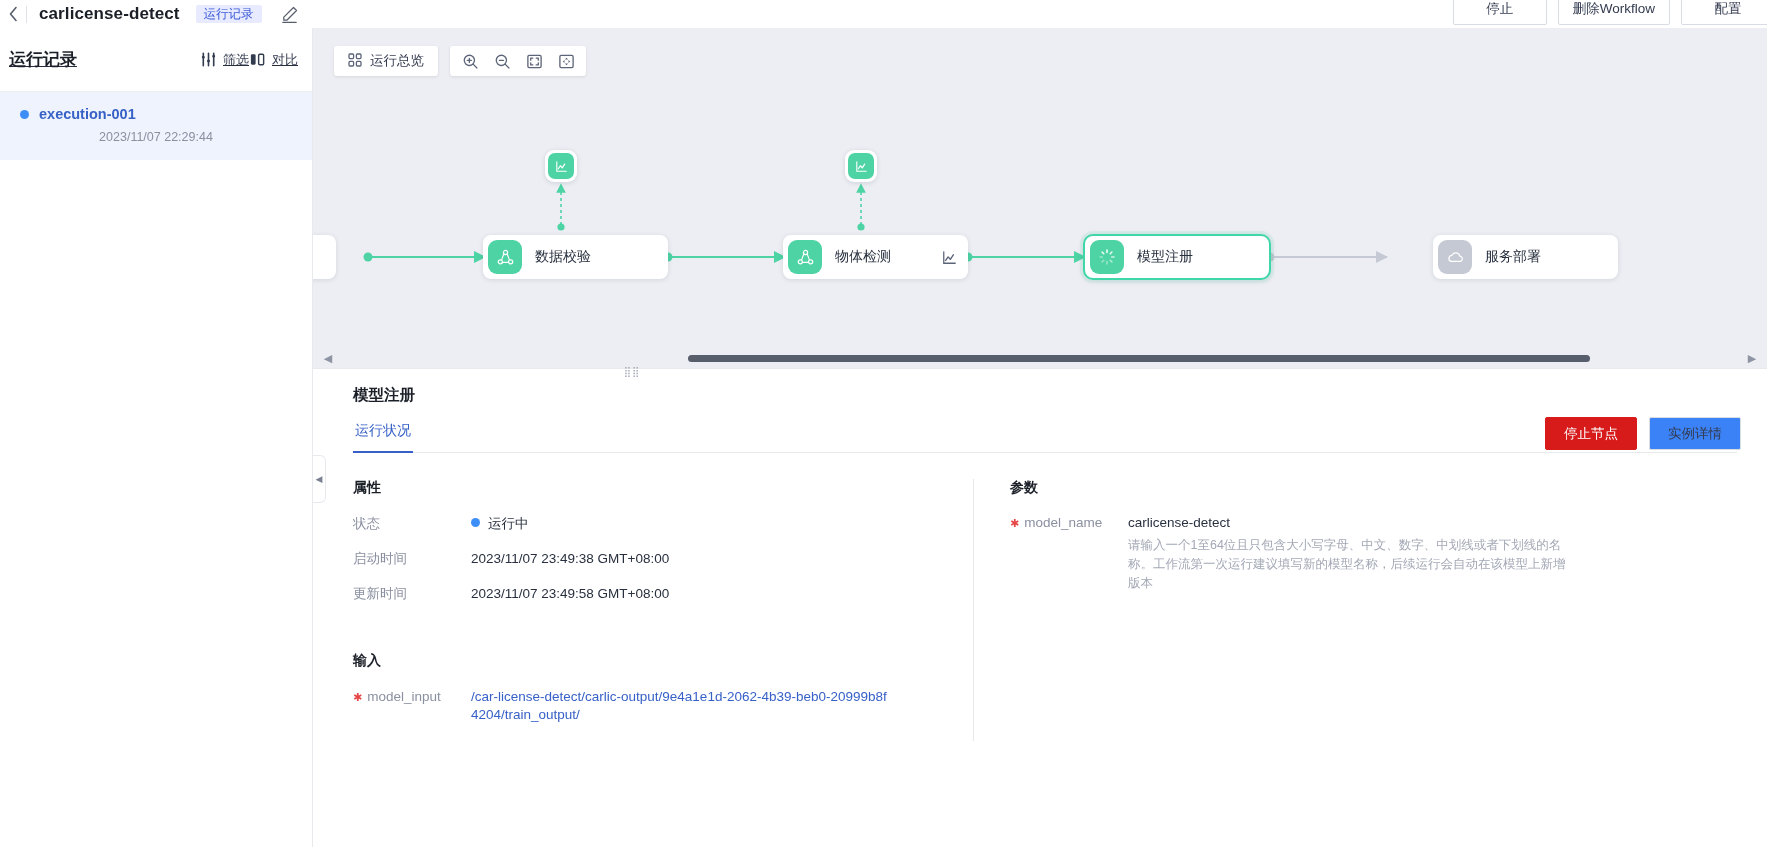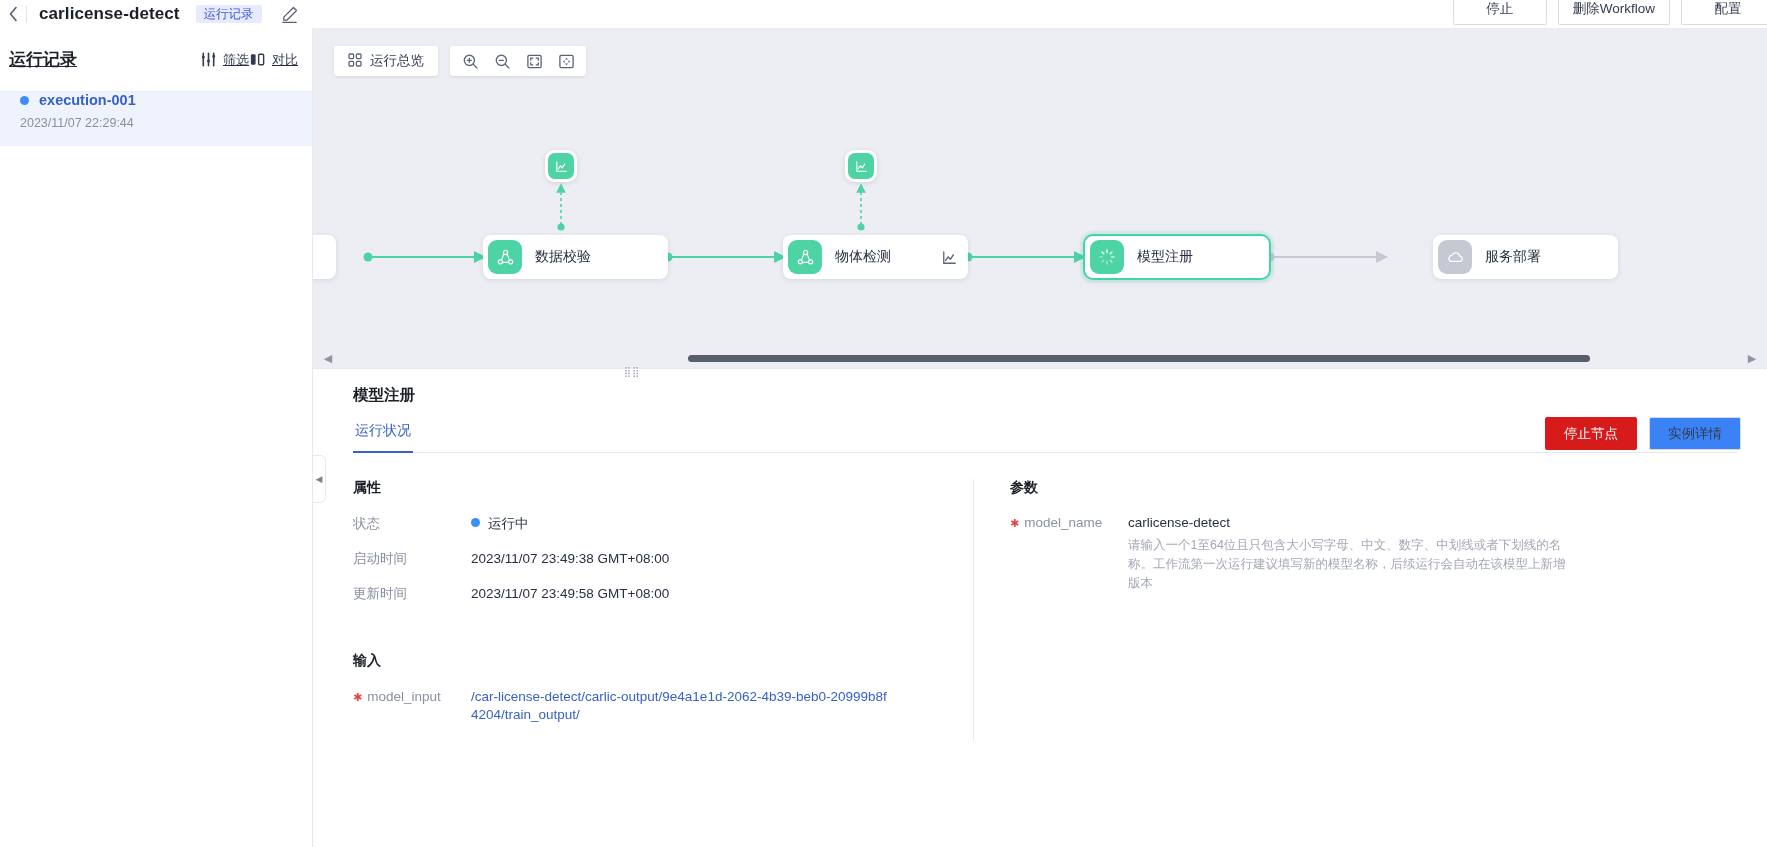--- a/index.html
+++ b/index.html
@@ -44,22 +44,23 @@
   .sb-head {
     height:64px; display:flex; align-items:center; padding:0 14px 0 9px;
     border-bottom:1px solid #eceef2;
     text-decoration:underline;
   }
   .sb-title { font-size:17px; font-weight:bold; color:#1b1f27; }
   .sb-tools { margin-left:auto; display:flex; align-items:center; }
   .sb-tool { display:flex; align-items:center; gap:6px; cursor:pointer; color:#333b4f; font-size:13px; }
   .sb-tool svg { display:block; }
   .exec-item {
-    padding:0 20px 16px 20px; background:#eef3fd; cursor:pointer;
+    padding:14px 20px 16px 20px; background:#eef3fd; cursor:pointer;
     border-left:0px solid transparent;
+    text-align:center;
   }
   .exec-row { display:flex; align-items:center; gap:10px; }
   .dot-blue { width:9px; height:9px; border-radius:50%; background:#3e8ef7; flex:none; }
   .exec-name { color:#3761c7; font-size:14.5px; font-weight:bold; }
   .exec-time { margin-top:8px; font-size:12.5px; color:#8a90a0; }
 
   
   .canvas {
     position:absolute; left:313px; top:28px; width:1454px; height:340px;
     background:#eceef3; overflow:hidden;

